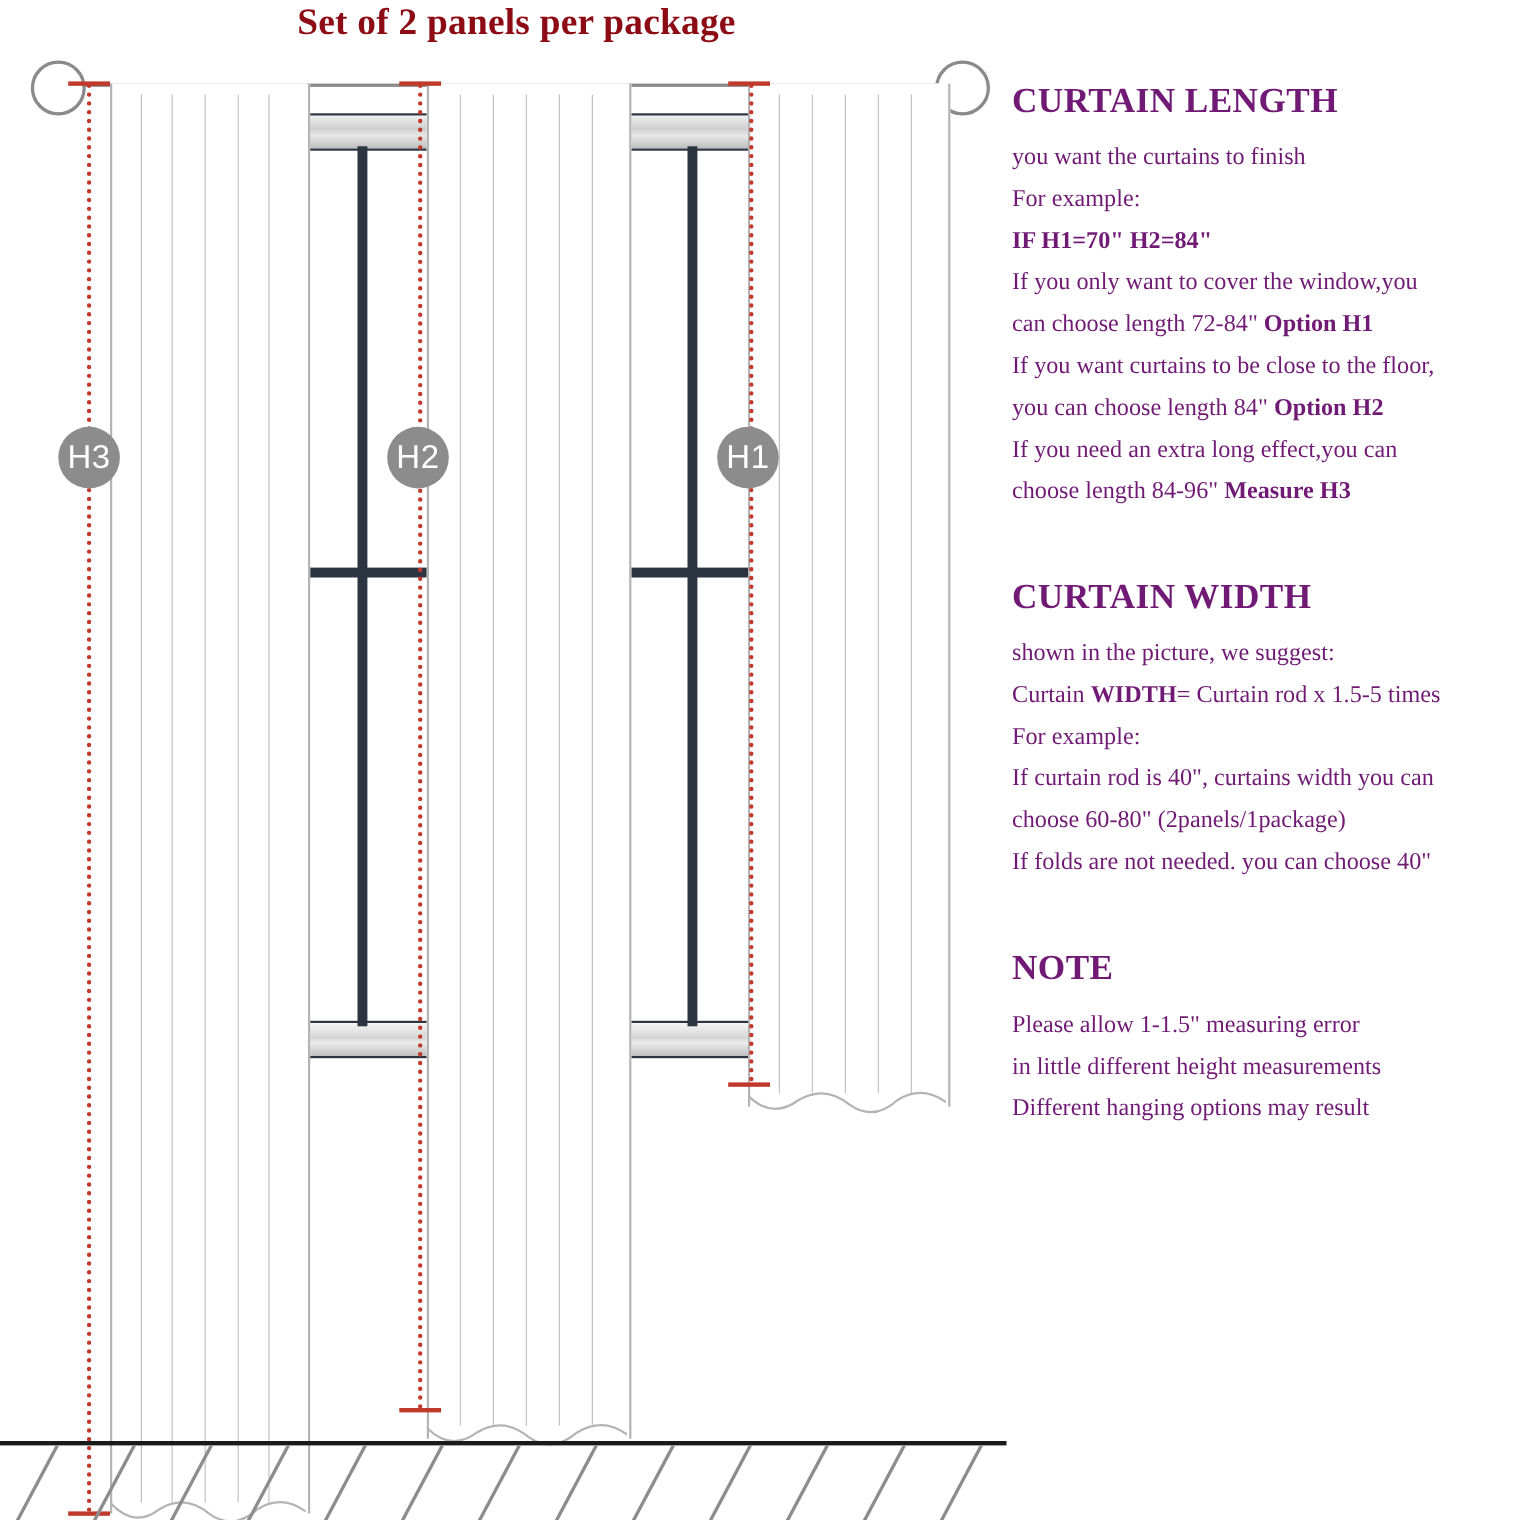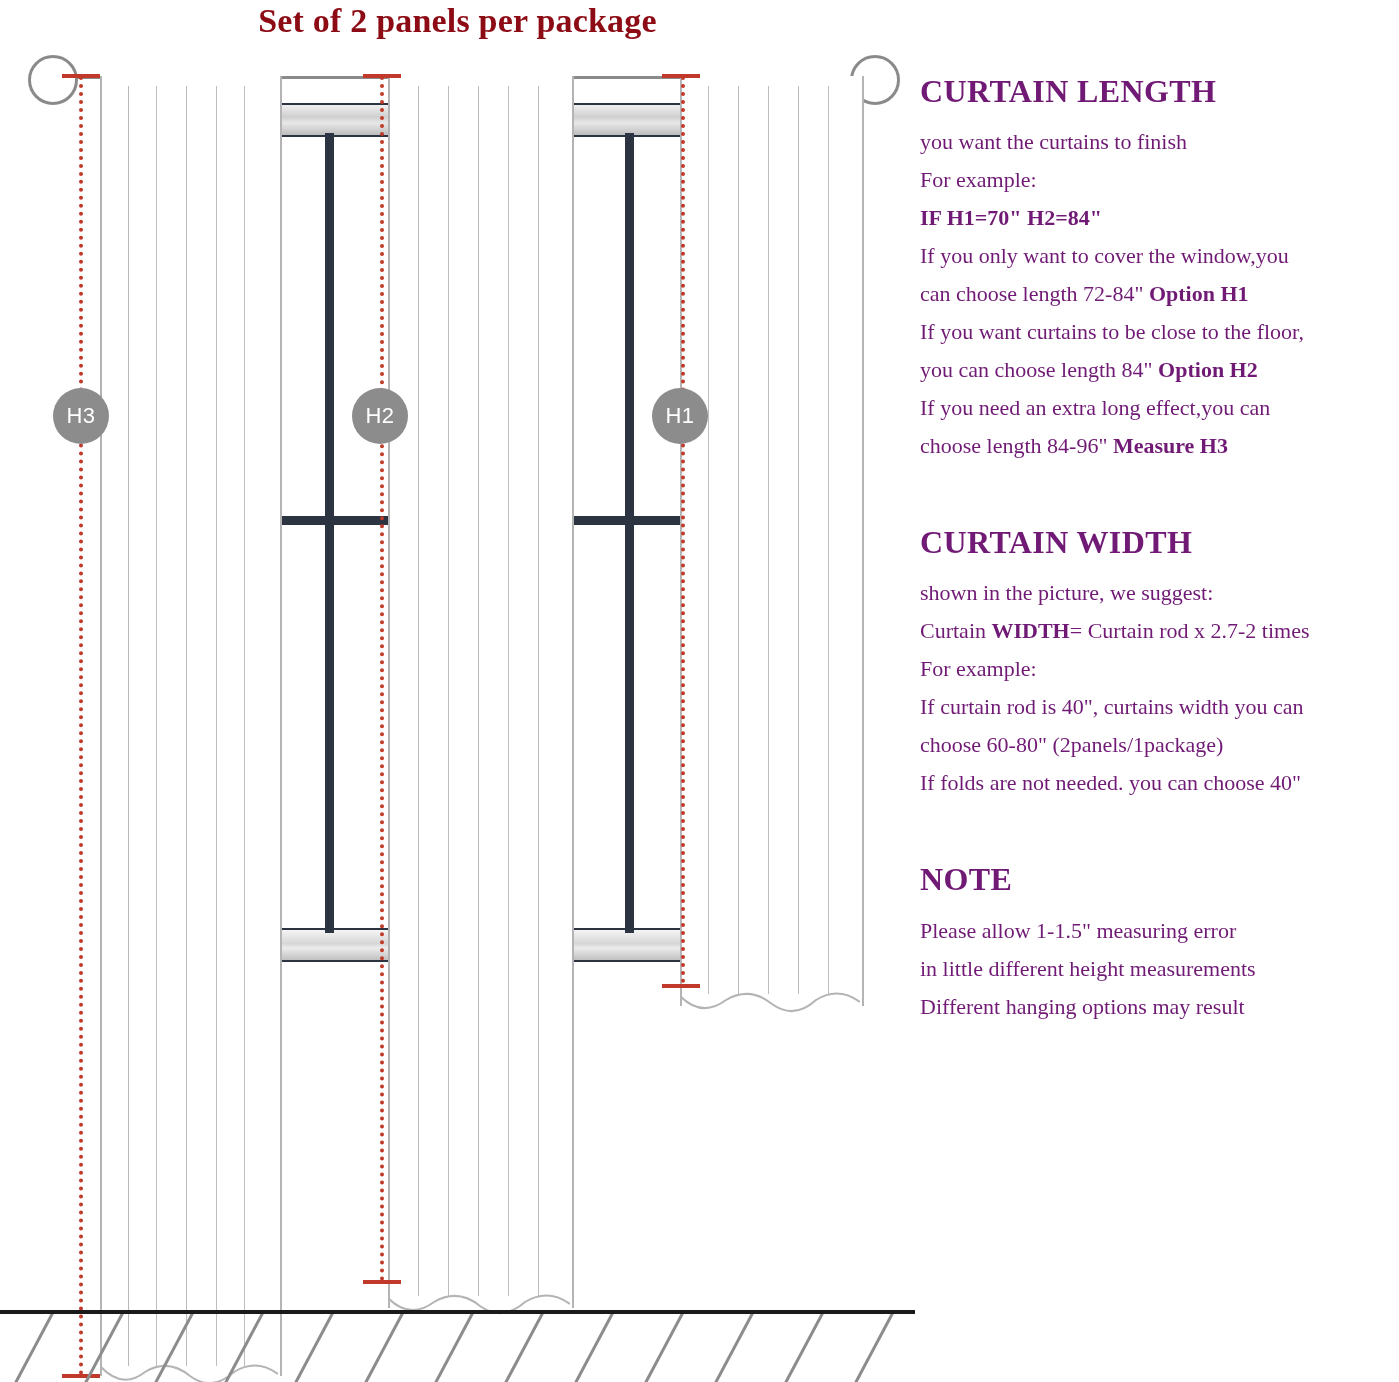--- a/index.html
+++ b/index.html
@@ -13,21 +13,21 @@
     height: 1382px;
     background: #ffffff;
     overflow: hidden;
     font-family: "Liberation Serif", serif;
   }
 
   
   #title {
     position: absolute;
     top: 2px;
-    left: 0;
+    left: 12px;
     width: 915px;
     text-align: center;
     font-family: "Liberation Serif", serif;
     font-weight: bold;
     font-size: 34px;
     color: #8c0b14;
     letter-spacing: 0.2px;
   }
 
   
@@ -143,21 +143,21 @@
     background: #c0392b;
   }
   .measure-badge {
     position: absolute;
     width: 56px;
     height: 56px;
     border-radius: 50%;
     background: #8c8c8c;
     color: #ffffff;
     font-family: "Liberation Sans", sans-serif;
-    font-size: 22px;
+    font-size: 30px;
     font-weight: normal;
     display: flex;
     align-items: center;
     justify-content: center;
     letter-spacing: 0.5px;
   }
 
   
   .floor-line {
     position: absolute;
@@ -311,21 +311,21 @@
     <p class="body-line"><span>can choose length 72-84"&nbsp;</span><b>Option H1</b></p>
     <p class="body-line">If you want curtains to be close to the floor,</p>
     <p class="body-line"><span>you can choose length 84"&nbsp;</span><b>Option H2</b></p>
     <p class="body-line">If you need an extra long effect,you can</p>
     <p class="body-line"><span>choose length 84-96"&nbsp;</span><b>Measure H3</b></p>
 
     <div class="gap-lg"></div>
 
     <h2 class="section-head">CURTAIN WIDTH</h2>
     <p class="body-line">shown in the picture, we suggest:</p>
-    <p class="body-line"><span>Curtain&nbsp;</span><b>WIDTH</b><span>= Curtain rod x 2.7-2 times</span></p>
+    <p class="body-line"><span>Curtain&nbsp;</span><b>WIDTH</b><span>= Curtain rod x 1.5-5 times</span></p>
     <p class="body-line">For example:</p>
     <p class="body-line">If curtain rod is 40", curtains width you can</p>
     <p class="body-line">choose 60-80" (2panels/1package)</p>
     <p class="body-line">If folds are not needed. you can choose 40"</p>
 
     <div class="gap-lg"></div>
 
     <h2 class="section-head">NOTE</h2>
     <p class="body-line">Please allow 1-1.5" measuring error</p>
     <p class="body-line">in little different height measurements</p>

